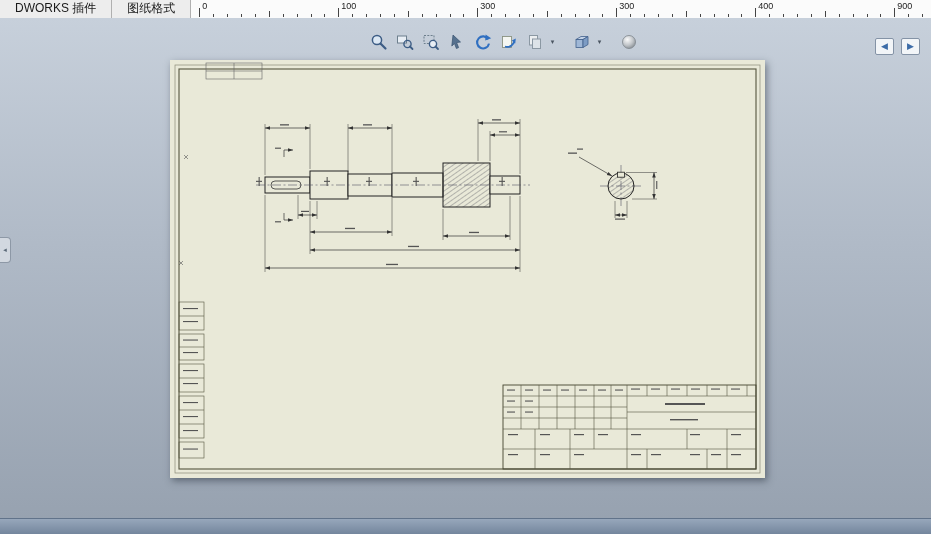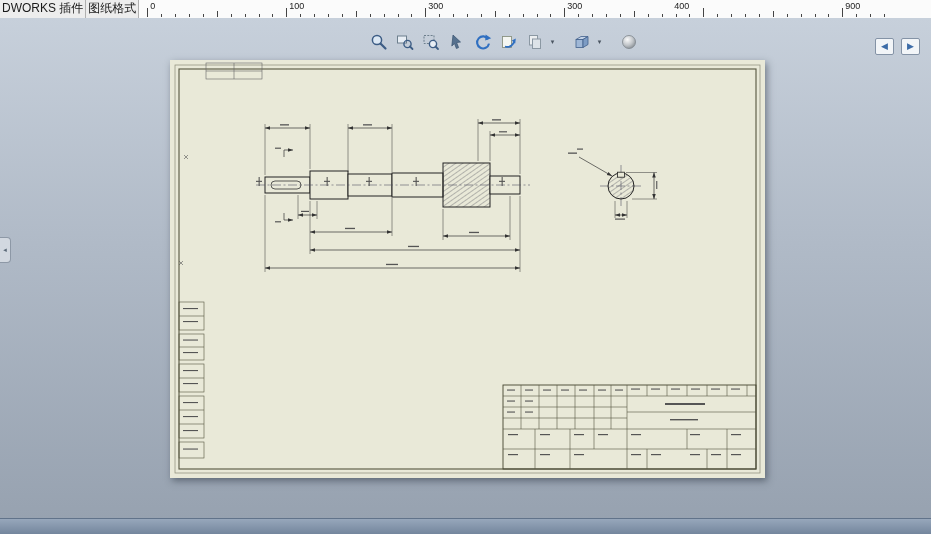--- a/index.html
+++ b/index.html
@@ -2,21 +2,21 @@
 <html><head>
 <meta charset="utf-8">
 <style>
   html,body{margin:0;padding:0;background:#9aa5b2;}
   .app{position:relative;width:931px;height:534px;overflow:hidden;
        font-family:"Liberation Sans",sans-serif;background:#aab4c1;}
 
   
   .topbar{position:absolute;top:0;left:0;right:0;height:18px;display:flex;
           background:#e6e6e6;border-bottom:1px solid #a3a3a3;}
-  .tab{height:18px;line-height:17px;padding:0 2px;font-size:12px;color:#1a1a1a;
+  .tab{height:18px;line-height:17px;padding:0 15px;font-size:12px;color:#1a1a1a;
        background:#ededed;border-right:1px solid #b0b0b0;white-space:nowrap;cursor:default;}
   .ruler{position:relative;flex:1;background:#fbfbfb;overflow:hidden;}
   .tick{position:absolute;bottom:1px;width:1px;background:#444;}
   .rlabel{position:absolute;top:1px;font-size:9px;color:#222;}
 
   
   .canvas{position:absolute;top:18px;left:0;right:0;bottom:15px;
           background:linear-gradient(180deg,#c7d0db 0%,#b0bac7 45%,#97a2b0 100%);}
 
   
@@ -110,21 +110,21 @@
         <div class="tick" style="left: 675.2px; height: 3.5px;"></div>
         <div class="tick" style="left: 689.1px; height: 3.5px;"></div>
         <div class="tick" style="left: 703px; height: 9px;"></div>
         <div class="tick" style="left: 716.9px; height: 3.5px;"></div>
         <div class="tick" style="left: 730.8px; height: 3.5px;"></div>
         <div class="tick" style="left: 744.7px; height: 3.5px;"></div>
         <span class="rlabel" style="left: 11px;">0</span>
         <span class="rlabel" style="left: 150px;">100</span>
         <span class="rlabel" style="left: 289px;">300</span>
         <span class="rlabel" style="left: 428px;">300</span>
-        <span class="rlabel" style="left: 535px;">400</span>
+        <span class="rlabel" style="left: 567px;">400</span>
         <span class="rlabel" style="left: 706px;">900</span>
       </div>
   </div>
 
   <div class="canvas">
 
     <div class="hud">
       <span class="icon-btn">
         <svg width="18" height="18" viewBox="0 0 18 18">
           <circle cx="7" cy="7" r="4.6" fill="#dce8f4" stroke="#3d5d85" stroke-width="1.5"></circle>

